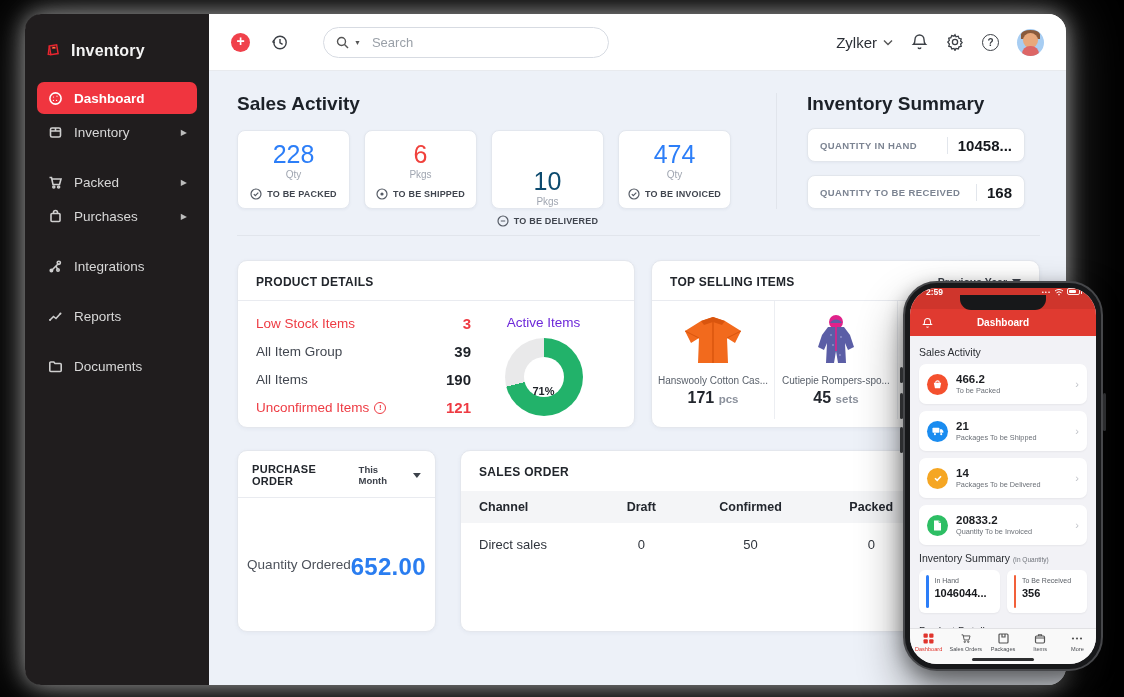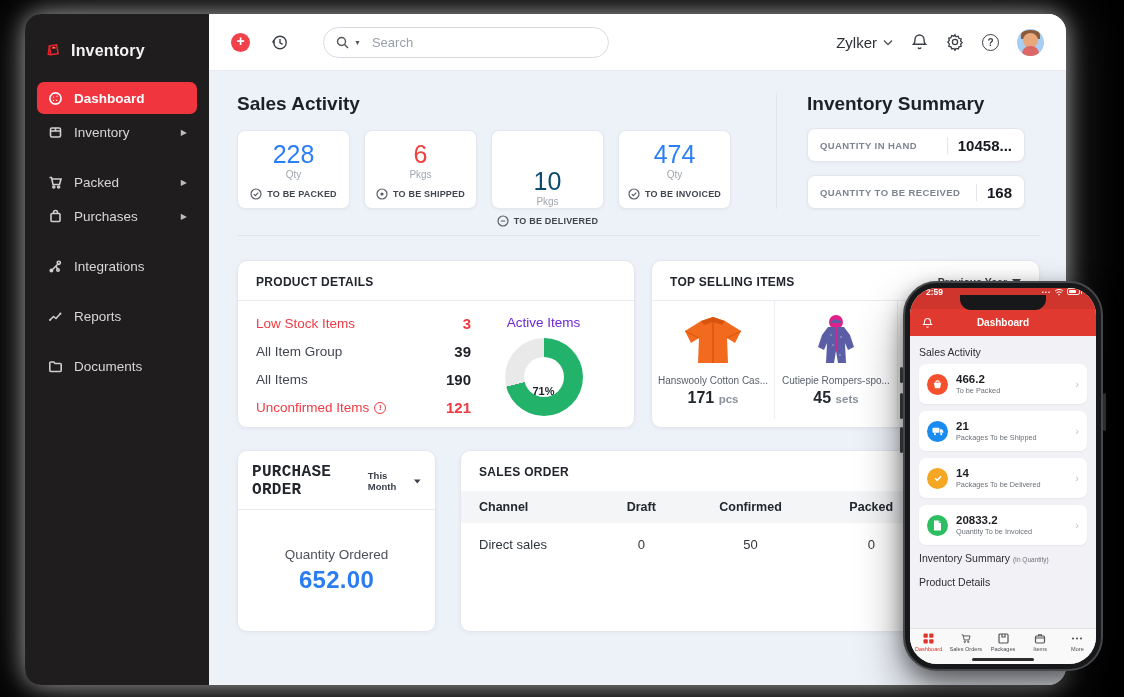--- a/index.html
+++ b/index.html
@@ -99,21 +99,21 @@
   .ts-col { width:123px; display:flex; flex-direction:column; align-items:center;
     padding-top:10px; border-right:1px solid #eceef2; }
   .ts-img { height:58px; display:flex; align-items:flex-end; }
   .ts-name { font-size:10px; color:#5a616b; margin-top:6px; max-width:112px; white-space:nowrap;
     overflow:hidden; text-overflow:ellipsis; }
   .ts-qty { margin-top:3px; font-size:16px; font-weight:700; color:#23272e; }
   .ts-qty span { font-size:11.5px; font-weight:700; color:#8b919c; }
 
   .row3 { display:flex; gap:24px; margin-top:22px; }
   .po-card { width:199px; height:182px; display:flex; flex-direction:column; }
-  .po-body { flex:1; display:flex; flex-direction:column; align-items:center; justify-content:center; }
+  .po-body { flex:1; display:flex; flex-direction:row; align-items:center; justify-content:center; }
   .po-label { font-size:13.5px; color:#4d525b; }
   .po-val { font-size:24px; font-weight:700; color:#2a7df0; margin-top:4px; letter-spacing:.3px; }
 
   .so-card { flex:1; height:182px; overflow:hidden; }
   .so-title { padding:14px 18px 12px; font-size:12px; font-weight:700; color:#22262c; letter-spacing:.3px; }
   table.so { width:100%; border-collapse:collapse; }
   table.so th { background:#f4f5f7; font-size:12.5px; font-weight:700; color:#23272e;
     padding:9px 12px; text-align:center; }
   table.so th:first-child { text-align:left; padding-left:18px; width:24%; }
   table.so td { font-size:13px; color:#30353d; padding:14px 12px; text-align:center; }
@@ -451,21 +451,21 @@
                 <div class="ts-qty"><span style="font-size:16px;font-weight:700;color:#23272e">45</span> <span>sets</span></div>
               </div>
               <div class="ts-col"></div>
             </div>
           </div>
         </div>
 
         <div class="row3">
           <div class="card po-card">
             <div class="card-head" style="padding:12px 14px 10px;">
-              <span class="card-title" style="font-size:16px;font-family:Liberation Mono, monospace;">PURCHASE ORDER</span>
+              <span class="card-title" style="font-size:11px;">PURCHASE ORDER</span>
               <span class="filter" style="font-size:9.5px;">
                 <span>This Month</span>
                 <svg width="8" height="5" viewBox="0 0 8 5" fill="#3c414a">
                     <path d="M0 0 h8 L4 5 Z"></path>
                   </svg>
               </span>
             </div>
             <div class="po-body">
               <div class="po-label">Quantity Ordered</div>
               <div class="po-val">652.00</div>
@@ -587,20 +587,36 @@
               <div class="v">20833.2</div>
               <div class="l">Quantity To be Invoiced</div>
             </span>
           <span class="p-chev">›</span>
         </div>
 
         <div class="p-h" style="margin-top:6px;">
           <span>Inventory Summary</span>
           <small>(In Quantity)</small>
         </div>
+        <div class="p-inv-row">
+          <div class="p-inv-card">
+            <span class="p-inv-bar" style="background-color: rgb(44, 126, 248);"></span>
+            <span>
+                <div class="l">In Hand</div>
+                <div class="v">1046044...</div>
+              </span>
+          </div>
+          <div class="p-inv-card">
+            <span class="p-inv-bar" style="background-color: rgb(242, 96, 58);"></span>
+            <span>
+                <div class="l">To Be Received</div>
+                <div class="v">356</div>
+              </span>
+          </div>
+        </div>
         <div class="p-h" style="margin-top:12px;">Product Details</div>
       </div>
       <div class="p-tabbar">
         <div class="p-tab active">
           <svg width="11" height="11" viewBox="0 0 11 11" fill="#e0342c">
               <rect x="0.5" y="0.5" width="4.3" height="4.3" rx="1"></rect>
               <rect x="6.2" y="0.5" width="4.3" height="4.3" rx="1"></rect>
               <rect x="0.5" y="6.2" width="4.3" height="4.3" rx="1"></rect>
               <rect x="6.2" y="6.2" width="4.3" height="4.3" rx="1"></rect>
             </svg>

